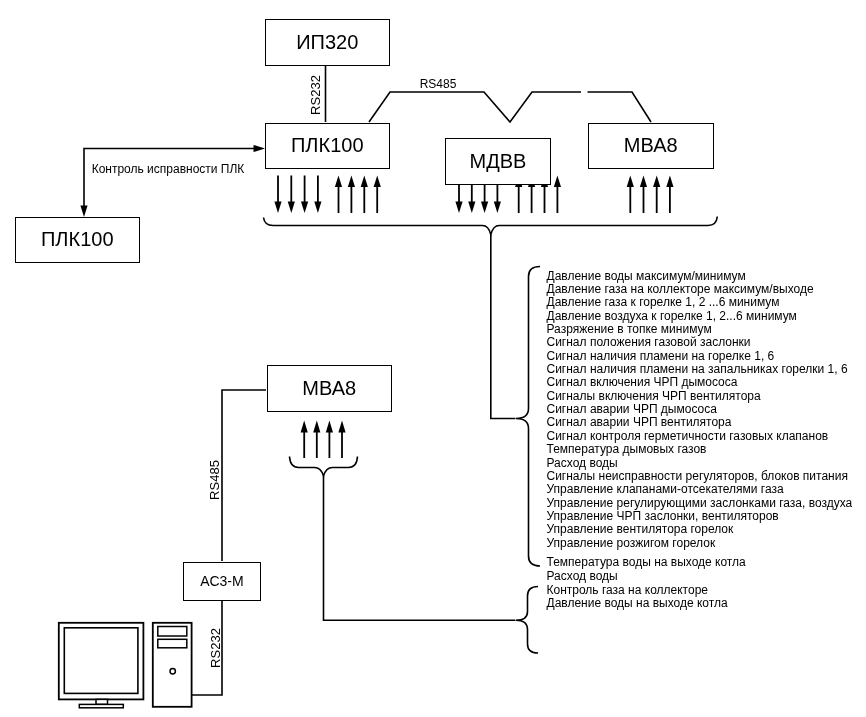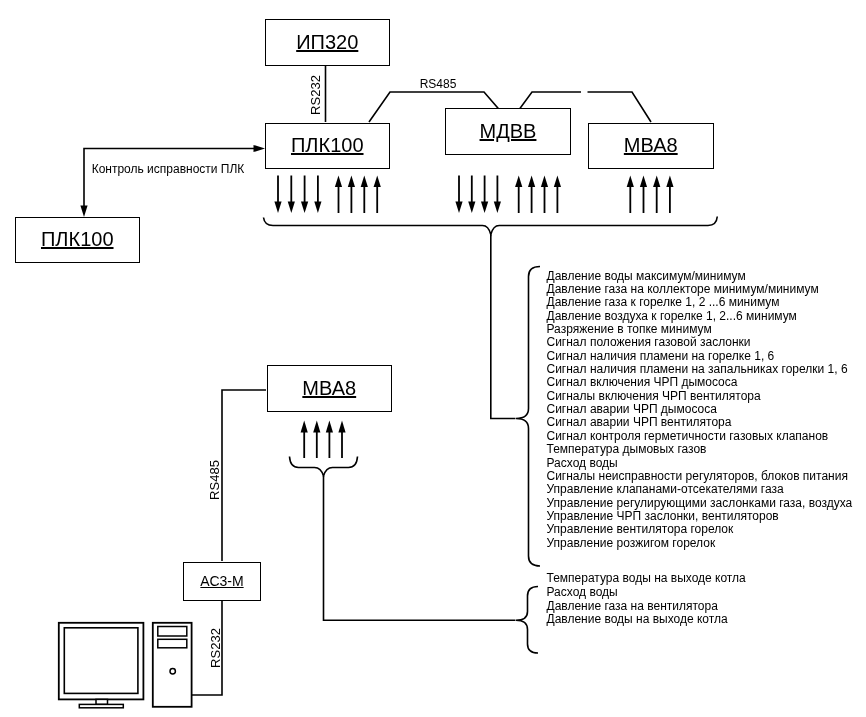--- a/index.html
+++ b/index.html
@@ -17,25 +17,24 @@
     position: absolute;
     border: 1.7px solid #000;
     background: #fff;
     display: flex;
     align-items: center;
     justify-content: center;
     box-sizing: border-box;
     font-size: 20px;
     letter-spacing: 0px;
     white-space: nowrap;
-    text-decoration: underline;
   }
   .box-ip320   { left: 265px; top: 18.5px; width: 124.5px; height: 47.5px; }
   .box-plc-top { left: 265px; top: 122.5px; width: 124.5px; height: 46px; }
-  .box-mdvv    { left: 445px; top: 108px; width: 126px; height: 46.5px; }
+  .box-mdvv    { left: 445px; top: 138px; width: 106px; height: 46.5px; }
   .box-mva8bus { left: 588px; top: 122.5px; width: 125.5px; height: 46.5px; }
   .box-plc-bak { left: 15px;  top: 216.5px; width: 124.5px; height: 46px; }
   .box-mva8arc { left: 266.5px; top: 365px; width: 125.5px; height: 47px; }
   .box-as3m    { left: 183px; top: 561.5px; width: 78px;  height: 39px; font-size: 14px; }
   .lbl {
     position: absolute;
     font-size: 12px;
     line-height: 13px;
     white-space: nowrap;
   }
@@ -53,21 +52,21 @@
   .lbl-rs232top { left: 265.5px; top: 86.5px; }
   .lbl-rs485arc { left: 164.5px; top: 471.5px; }
   .lbl-rs232pc  { left: 166px;   top: 639.5px; }
   .siglist {
     position: absolute;
     font-size: 12px;
     white-space: nowrap;
   }
   .siglist-main { left: 546.5px; top: 269.5px; }
   .siglist-main .sig-line { height: 13.37px; line-height: 13.37px; }
-  .siglist-arc  { left: 546.5px; top: 572px; }
+  .siglist-arc  { left: 546.5px; top: 556px; }
   .siglist-arc .sig-line { height: 13.75px; line-height: 13.75px; }
   svg { display: block; }
   .stroke { stroke: #000; fill: none; stroke-width: 1.6; }
   .fillb  { fill: #000; stroke: none; }
   .arrows line { stroke: #000; stroke-width: 1.8; }
   .arrows polygon { fill: #000; stroke: none; }
   .pc { stroke: #000; fill: #fff; }
 </style>
 </head>
 <body>
@@ -210,21 +209,21 @@
     </div>
 
   <div class="lbl lbl-watchdog">Контроль исправности ПЛК</div>
   <div class="lbl lbl-rs485bus">RS485</div>
   <div class="lbl rot lbl-rs232top">RS232</div>
   <div class="lbl rot lbl-rs485arc">RS485</div>
   <div class="lbl rot lbl-rs232pc">RS232</div>
 
   <div class="siglist siglist-main">
       <div class="sig-line">Давление воды максимум/минимум</div>
-      <div class="sig-line">Давление газа на коллекторе минимум/минимум</div>
+      <div class="sig-line">Давление газа на коллекторе максимум/выходе</div>
       <div class="sig-line">Давление газа к горелке 1, 2 ...6 минимум</div>
       <div class="sig-line">Давление воздуха к горелке 1, 2...6 минимум</div>
       <div class="sig-line">Разряжение в топке минимум</div>
       <div class="sig-line">Сигнал положения газовой заслонки</div>
       <div class="sig-line">Сигнал наличия пламени на горелке 1, 6</div>
       <div class="sig-line">Сигнал наличия пламени на запальниках горелки 1, 6</div>
       <div class="sig-line">Сигнал включения ЧРП дымососа</div>
       <div class="sig-line">Сигналы включения ЧРП вентилятора</div>
       <div class="sig-line">Сигнал аварии ЧРП дымососа</div>
       <div class="sig-line">Сигнал аварии ЧРП вентилятора</div>
@@ -234,17 +233,17 @@
       <div class="sig-line">Сигналы неисправности регуляторов, блоков питания</div>
       <div class="sig-line">Управление клапанами-отсекателями газа</div>
       <div class="sig-line">Управление регулирующими заслонками газа, воздуха</div>
       <div class="sig-line">Управление ЧРП заслонки, вентиляторов</div>
       <div class="sig-line">Управление вентилятора горелок</div>
       <div class="sig-line">Управление розжигом горелок</div>
     </div>
   <div class="siglist siglist-arc">
       <div class="sig-line">Температура воды на выходе котла</div>
       <div class="sig-line">Расход воды</div>
-      <div class="sig-line">Давление газа на вентилятора</div>
+      <div class="sig-line">Контроль газа на коллекторе</div>
       <div class="sig-line">Давление воды на выходе котла</div>
     </div>
 
 </div>
 
 </body></html>

